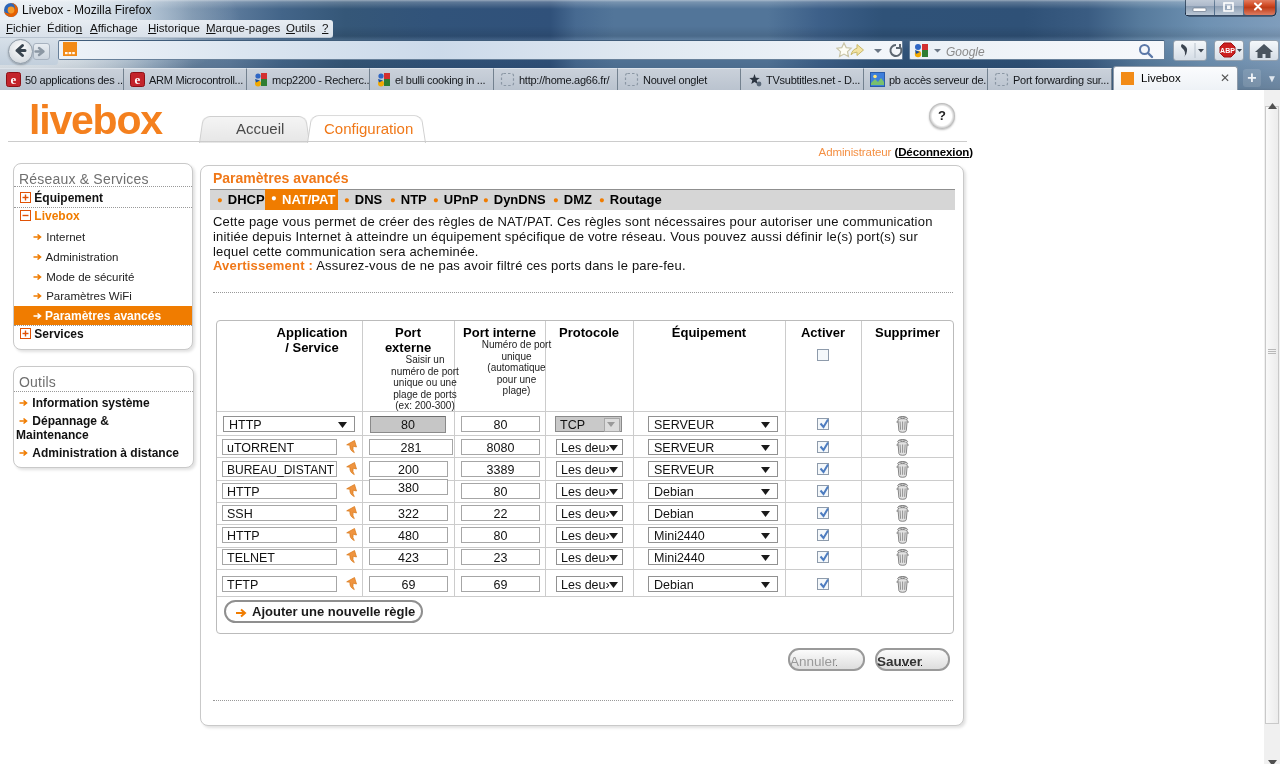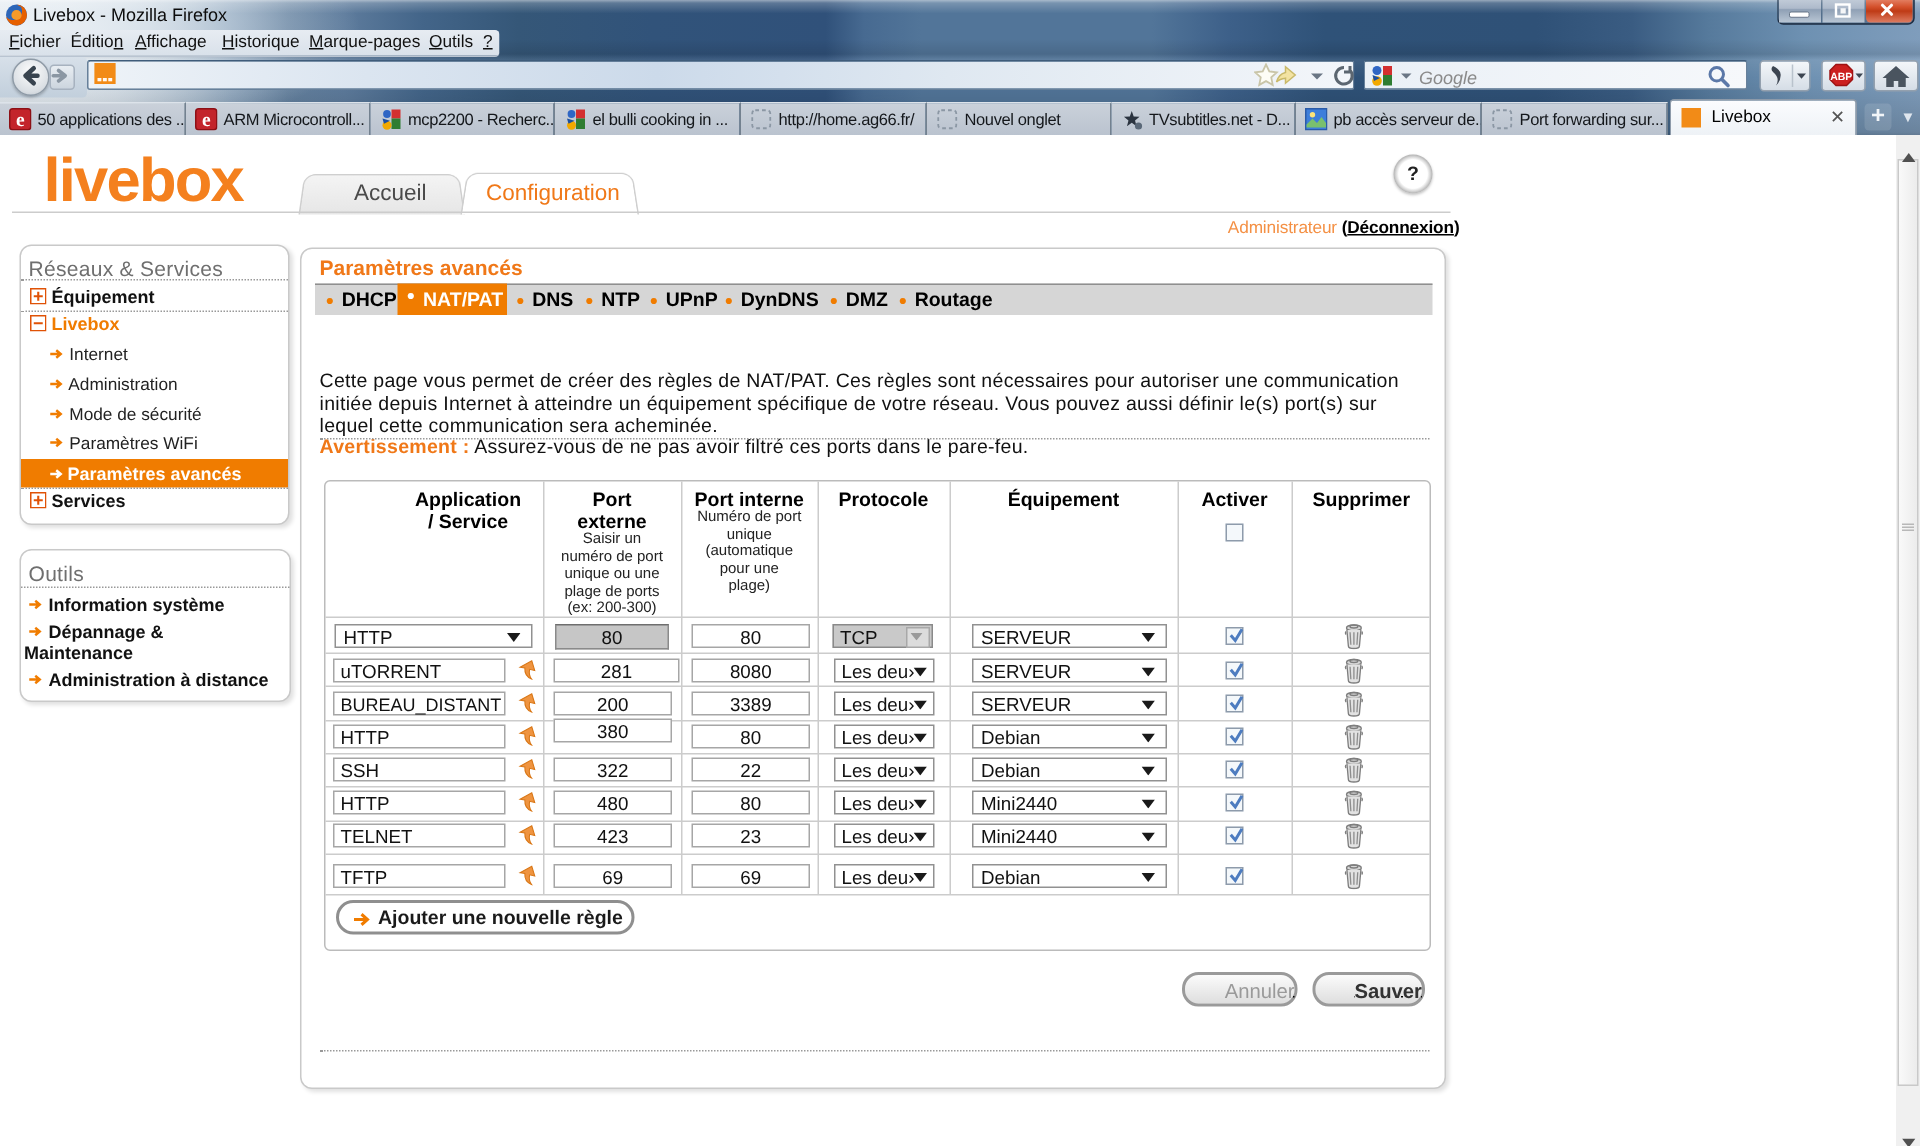--- a/index.html
+++ b/index.html
@@ -77,36 +77,36 @@
 #selitem span{position:absolute;left:31px;top:3px;font-size:12px;font-weight:bold;color:#fff;white-space:nowrap;}
 
 
 #mbox{left:200px;top:165px;width:764px;height:561px;background:#fff;border:1px solid #c9c9c9;border-radius:8px;box-shadow:2px 2px 3px rgba(0,0,0,.12);box-sizing:border-box;}
 #mtitle{left:213px;top:170px;font-size:14px;font-weight:bold;color:#f07818;}
 #gnav{left:210px;top:189px;width:745px;height:21px;background:#d6d6d6;border-top:1px solid #8f8f8f;box-sizing:border-box;}
 .gnavitem{position:absolute;top:192px;font-size:13px;font-weight:bold;color:#000;}
 .gnavitem .bu{color:#f07c00;margin-right:5px;font-size:9.5px;vertical-align:1.5px;}
 #natpat{left:265px;top:189px;width:73px;height:21px;background:#f07c00;}
 #natpat span{position:absolute;top:3px;font-size:13px;font-weight:bold;color:#fff;white-space:nowrap;}
-#para{left:213px;top:215px;width:760px;font-size:13px;color:#111;line-height:14.8px;letter-spacing:0.2px;white-space:nowrap;margin-top:32px;}
+#para{left:213px;top:215px;width:760px;font-size:13px;color:#111;line-height:14.8px;letter-spacing:0.2px;white-space:nowrap;}
 #para .warn{color:#f07818;font-weight:bold;}
 .mdot{left:213px;width:740px;border-top:1px dotted #999;height:0;}
 
 
 #tbox{left:216px;top:320px;width:738px;height:314px;background:#fff;border:1px solid #bbb;border-radius:4px;box-sizing:border-box;}
 .vline{background:#ccc;width:1px;}
 .hline{background:#ccc;height:1px;}
 .th{font-size:13px;font-weight:bold;color:#000;text-align:center;}
-.ths{font-size:10px;color:#222;text-align:center;line-height:11.5px;}
+.ths{font-size:10px;color:#222;text-align:center;line-height:11.5px;padding-left:17px;}
 .winput{background:#fff;border:1px solid #a6a6a6;box-sizing:border-box;font-size:12.5px;color:#111;}
 .wsel{background:#fff;border:1px solid #919191;box-sizing:border-box;font-size:12.5px;color:#111;}
 .chk{width:12px;height:12px;background:#f4f8fb;border:1px solid #8e9bab;box-sizing:border-box;}
 
 
-.pill{border-radius:11px;background:linear-gradient(180deg,#fbfbfb,#dedede);border:2px solid #9a9a9a;box-sizing:border-box;text-align:right;text-decoration:underline;}
+.pill{border-radius:11px;background:linear-gradient(180deg,#fbfbfb,#dedede);border:2px solid #9a9a9a;box-sizing:border-box;text-align:left;text-decoration:underline;}
 #btnAnnuler{left:788px;top:648px;width:77px;height:23px;}
 #btnAnnuler span{font-size:13.5px;color:#9a9a9a;position:relative;top:2px;}
 #btnSauver{left:875px;top:648px;width:75px;height:23px;}
 #btnSauver span{font-size:13.5px;font-weight:bold;color:#333;position:relative;top:2px;}
 #addbtn{left:224px;top:600px;width:199px;height:23px;border-radius:12px;background:#fff;border:2.5px solid #8f8f8f;box-sizing:border-box;}
 #addbtn span{position:absolute;left:26px;top:2px;font-size:13px;font-weight:bold;color:#1a1a1a;white-space:nowrap;}
 
 
 #sbar{left:1264px;top:90px;width:16px;height:674px;background:#f0f0f0;}
 #sthumb{left:1265px;top:106px;width:14px;height:618px;background:linear-gradient(90deg,#f9f9f9,#ececec);border:1px solid #c9c9c9;box-sizing:border-box;}

